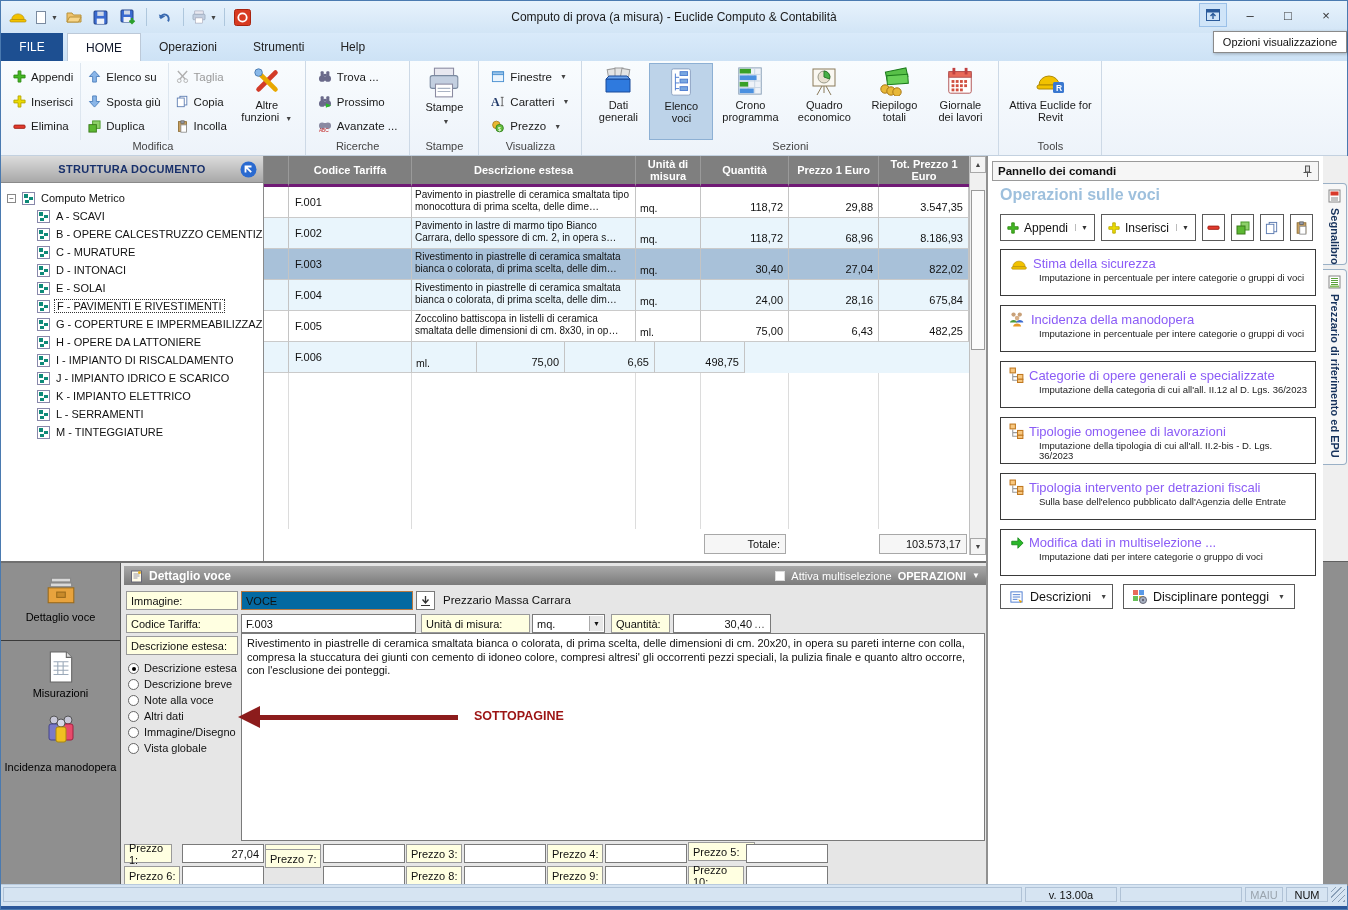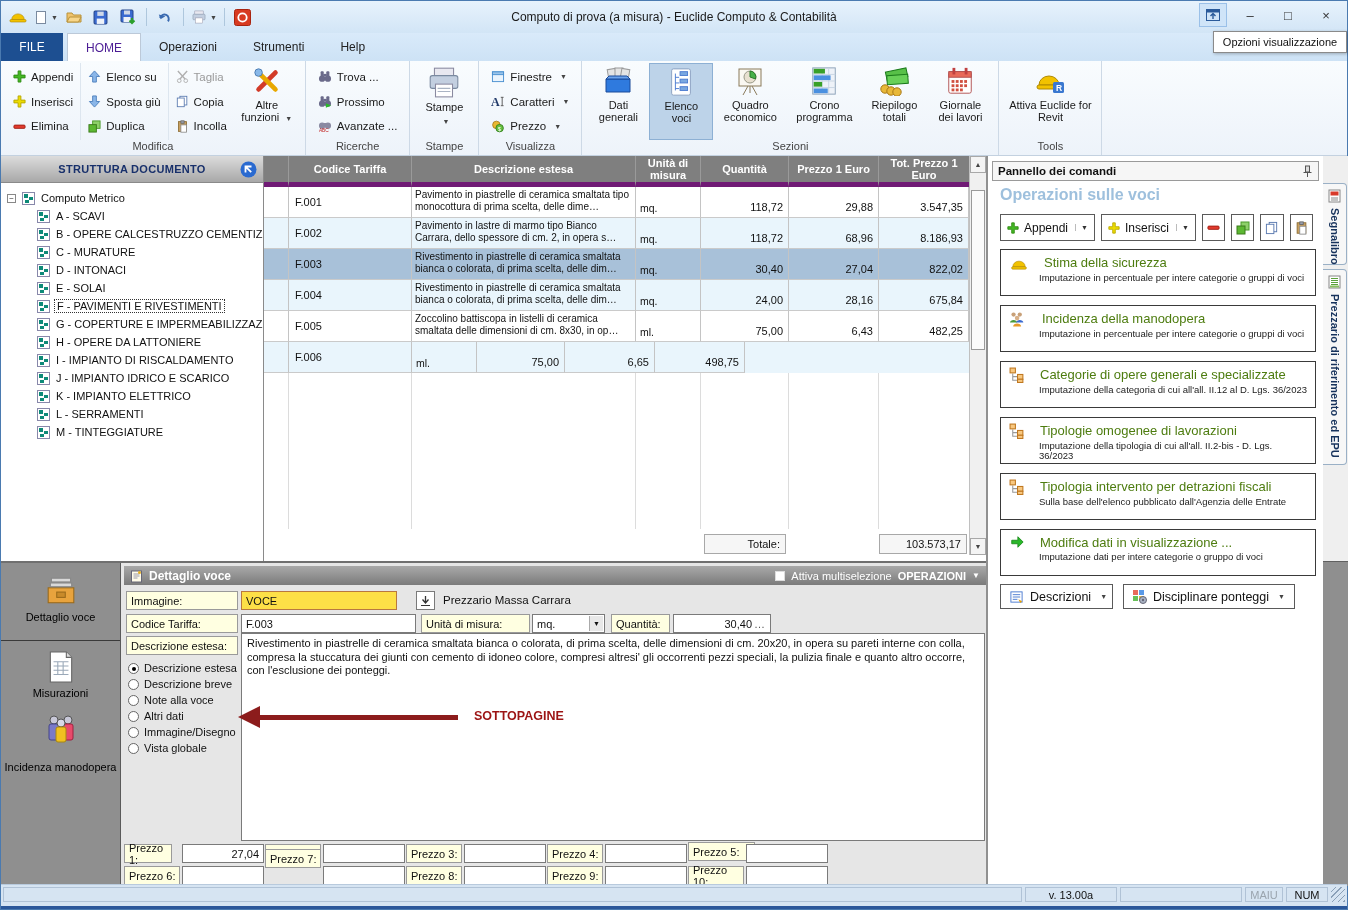--- a/index.html
+++ b/index.html
@@ -15,21 +15,21 @@
 .qsep{width:1px;height:18px;background:#aec7dd;margin:0 2px}
 .title-text{position:absolute;left:0;right:0;top:9px;text-align:center;font-size:12px;color:#1a1a1a}
 .winctl{position:absolute;right:6px;top:2px;display:flex;align-items:center;gap:8px;z-index:6}
 .wbtn{width:30px;height:24px;display:flex;align-items:center;justify-content:center;font-size:13px;color:#333}
 .wbtn.ropt{background:#cfe4f8;border:1px solid #9ac0e8;width:28px}
 .tooltip{position:absolute;right:0;top:30px;width:134px;height:22px;background:#fff;border:1px solid #8a8a8a;box-shadow:1px 1px 3px rgba(0,0,0,.25);display:flex;align-items:center;justify-content:center;font-size:11px;z-index:50}
 
 .tabrow{position:absolute;left:0;top:32px;right:0;height:28px;background:linear-gradient(#d9eafa,#cde2f5);display:flex;align-items:stretch}
 .ftab{width:62px;background:#1d4f91;color:#fff;display:flex;align-items:center;justify-content:center;font-size:12px}
 .rtab{padding:0 18px;display:flex;align-items:center;font-size:12px;color:#222}
-.rtab.active{background:#fff;color:#4c1d95;border:1px solid #bcc9d8;border-bottom:none;margin-left:4px}
+.rtab.active{background:#fff;color:#0f172a;border:1px solid #bcc9d8;border-bottom:none;margin-left:4px}
 
 .ribbon{position:absolute;left:0;top:60px;right:0;height:95px;background:linear-gradient(#f9fcfe,#edf3fa);border-bottom:1px solid #c3d1e0;display:flex}
 .rgroup{display:flex;flex-direction:column;border-right:1px solid #cdd9e6;padding:2px 5px 0}
 .rcontent{flex:1;display:flex}
 .glabel{height:15px;text-align:center;font-size:11px;color:#444}
 .mcol{display:flex;flex-direction:column;justify-content:space-evenly;padding:0 4px}
 .mcol+.mcol{border-left:1px solid #dde6ef}
 .sbtn{display:flex;align-items:center;gap:5px;font-size:11.5px;height:22px;padding:0 3px;white-space:nowrap;color:#1a1a1a}
 .sbtn.dis{color:#9a9a9a}
 .bbtn{display:flex;flex-direction:column;align-items:center;padding:3px 4px 0;text-align:center;font-size:11px;line-height:12px;color:#1a1a1a;gap:3px}
@@ -39,21 +39,21 @@
 .tree-hdr{height:27px;background:linear-gradient(#dcdcdc,#a8a8a8);display:flex;align-items:center;justify-content:center;position:relative;border-bottom:1px solid #8a8a8a}
 .tree-hdr span{font-weight:bold;color:#18306b;font-size:11px;letter-spacing:.3px}
 .tree-hdr .circ{position:absolute;right:6px;top:5px}
 .titem{display:flex;align-items:center;gap:4px;height:18px;white-space:nowrap;overflow:hidden;font-size:11px}
 .titem .lbl{padding:0 2px}
 .titem.selected .lbl{border:1px dotted #333}
 .exp{width:9px;height:9px;border:1px solid #888;background:#fff;font-size:8px;line-height:7px;text-align:center;color:#333;margin-right:2px}
 
 .grid{position:absolute;left:263px;top:155px;width:722px;height:405px;background:#fff}
 .ghead{display:flex;height:31px}
-.hc{background:#7f7f7f;color:#fff;font-weight:bold;font-size:11px;display:flex;align-items:center;justify-content:center;text-align:center;border-right:1px solid #9a9a9a;border-bottom:5px solid #701a75;line-height:12px;padding:0 2px}
+.hc{background:#7f7f7f;color:#fff;font-weight:bold;font-size:11px;display:flex;align-items:center;justify-content:center;text-align:center;border-right:1px solid #9a9a9a;border-bottom:3px solid #701a75;line-height:12px;padding:0 2px}
 .c-sel{width:25px}.c-cod{width:123px}.c-desc{width:224px}.c-um{width:65px}.c-qta{width:88px}.c-pr{width:90px}.c-tot{width:90px}
 .grow{display:flex;height:31px}
 .cell{border-right:1px solid #c4c4c4;border-bottom:1px solid #cacaca;display:flex;overflow:hidden}
 .cell.txt{align-items:center;padding-left:6px;font-size:11px}
 .cell.dsc{font-size:10px;line-height:12px;padding:2px 3px;align-items:flex-start}
 .cell.um{align-items:flex-end;padding:0 0 3px 4px;font-size:10.5px}
 .cell.num{align-items:flex-end;justify-content:flex-end;padding:0 5px 4px 0;font-size:11px}
 .row-w{background:#fff}.row-b{background:#e9f5fc}.row-s{background:#a8c1d9}
 .gfill{position:absolute;left:0;right:17px;top:217px;bottom:32px;display:flex}
 .gfill div{border-right:1px solid #dcdcdc;height:100%}
@@ -65,21 +65,21 @@
 
 .cmd{position:absolute;left:985px;top:155px;width:337px;height:730px;background:#fff;border-left:2px solid #909090}
 .cmd-hdr{position:absolute;left:4px;right:4px;top:5px;height:20px;border:1px solid #9a9a9a;background:#f6f6f6;display:flex;align-items:center;padding:0 5px;font-weight:bold;font-size:11.5px}
 .cmd-hdr .pin{margin-left:auto}
 .cmd-heading{position:absolute;left:12px;top:30px;font-size:16px;font-weight:bold;color:#9ec0dd}
 .cbar{position:absolute;left:12px;top:58px;right:10px;height:27px;display:flex;gap:6px}
 .cbtn{border:1px solid #5a5a5a;background:#fff;display:flex;align-items:center;justify-content:center;gap:5px;font-size:12px;padding:0 6px}
 .cbtn .dd{border-left:1px solid #bbb;padding-left:5px;margin-left:2px;font-size:7px;color:#333}
 .sqbtn{width:27px;border:1px solid #5a5a5a;background:#fff;display:flex;align-items:center;justify-content:center}
 .card{position:absolute;left:12px;width:316px;height:47px;border:1px solid #3a3a3a;background:#fff;padding:5px 6px 0 8px}
-.card .t{display:flex;gap:15px;font-size:13px;color:#4d7c0f}
+.card .t{display:flex;align-items:center;gap:4px;font-size:13px;color:#8b5cf6}
 .card .s{font-size:9.5px;color:#222;margin:2px 0 0 30px;line-height:10px}
 .cmd-foot{position:absolute;left:12px;top:428px;display:flex;gap:10px}
 .fbtn{height:25px;border:1px solid #5a5a5a;background:#fff;display:flex;align-items:center;gap:6px;font-size:12.5px;padding:0 8px}
 
 .strip{position:absolute;left:1322px;top:155px;width:26px;height:730px;background:#efefef}
 .vtab{position:absolute;left:0;width:24px;background:#f7f7f7;border:1px solid #9ab0c6;border-left:none;border-radius:0 4px 4px 0;display:flex;flex-direction:column;align-items:center;padding-top:5px;gap:5px}
 .vtab .vt{writing-mode:vertical-rl;font-weight:bold;font-size:11px;color:#16325c;white-space:nowrap}
 .strip-gray{position:absolute;left:0;right:0;top:405px;bottom:0;background:#8f8f8f;border-top:1px solid #606060}
 
 .bottom{position:absolute;left:0;top:560px;width:985px;height:325px;background:#e6e6e6;border-top:2px solid #707070}
@@ -390,38 +390,38 @@
               <path d="M10 7v18M10 11h4M10 17h4M10 23h4" stroke="#4a7ad0" fill="none"></path>
               <g fill="#7aa8e0" stroke="#4a7ad0">
                 <rect x="15" y="5" width="8" height="4"></rect>
                 <rect x="15" y="13" width="8" height="4"></rect>
                 <rect x="15" y="21" width="8" height="4"></rect>
               </g>
             </svg>
           <span>Elenco voci</span>
         </div>
         <div class="bbtn" style="width:74px">
-          <svg width="32" height="30" viewBox="0 0 32 30">
-              <rect x="5" y="3" width="22" height="17" fill="#faf8f2" stroke="#8a7a5a"></rect>
-              <path d="M9 29l5-9M23 29l-5-9M16 20v7" stroke="#8a7a5a" fill="none"></path>
-              <circle cx="16" cy="11" r="6" fill="#e8e0d0" stroke="#998"></circle>
-              <path d="M16 11V5a6 6 0 0 1 5.5 8z" fill="#48b048" stroke="#2a7a2a"></path>
-            </svg>
-          <span>Quadro economico</span>
-        </div>
-        <div class="bbtn" style="width:74px">
           <svg width="30" height="30" viewBox="0 0 32 32">
               <rect x="4" y="2" width="24" height="28" fill="#eef2f8" stroke="#8aa0b8"></rect>
               <path d="M14 2v28M21 2v28M4 9h24M4 16h24M4 23h24" stroke="#c8d4e2"></path>
               <rect x="5" y="3" width="12" height="5" fill="#38a028"></rect>
               <rect x="5" y="10" width="18" height="5" fill="#4a90e0"></rect>
               <rect x="5" y="17" width="9" height="5" fill="#38a028"></rect>
               <rect x="5" y="24" width="15" height="5" fill="#4a90e0"></rect>
             </svg>
           <span>Crono programma</span>
+        </div>
+        <div class="bbtn" style="width:74px">
+          <svg width="32" height="30" viewBox="0 0 32 30">
+              <rect x="5" y="3" width="22" height="17" fill="#faf8f2" stroke="#8a7a5a"></rect>
+              <path d="M9 29l5-9M23 29l-5-9M16 20v7" stroke="#8a7a5a" fill="none"></path>
+              <circle cx="16" cy="11" r="6" fill="#e8e0d0" stroke="#998"></circle>
+              <path d="M16 11V5a6 6 0 0 1 5.5 8z" fill="#48b048" stroke="#2a7a2a"></path>
+            </svg>
+          <span>Quadro economico</span>
         </div>
         <div class="bbtn" style="width:66px">
           <svg width="32" height="30" viewBox="0 0 32 30">
               <rect x="8" y="4" width="21" height="9" fill="#58c048" stroke="#1a7a1a" transform="rotate(-12 18 8)"></rect>
               <rect x="9" y="9" width="21" height="9" fill="#68d058" stroke="#1a7a1a" transform="rotate(-4 19 13)"></rect>
               <g fill="#e8b838" stroke="#a87818">
                 <circle cx="7" cy="23" r="4.2"></circle>
                 <circle cx="13" cy="25" r="4.2"></circle>
                 <circle cx="19" cy="26" r="4.2"></circle>
               </g>
@@ -835,21 +835,21 @@
           </svg>
           <span>Tipologia intervento per detrazioni fiscali</span>
         </div>
       <div class="s">Sulla base dell'elenco pubblicato dall'Agenzia delle Entrate</div>
     </div>
     <div class="card" style="top:373px">
       <div class="t">
           <svg width="16" height="14" viewBox="0 0 16 16">
             <path d="M2 6h7V2l6 6-6 6v-4H2z" fill="#2ab82a" stroke="#1a8a1a"></path>
           </svg>
-          <span>Modifica dati in visualizzazione ...</span>
+          <span>Modifica dati in multiselezione ...</span>
         </div>
       <div class="s">Imputazione dati per intere categorie o gruppo di voci</div>
     </div>
 
     <div class="cmd-foot">
       <div class="fbtn" style="width:113px">
           <svg width="15" height="14" viewBox="0 0 14 15">
             <rect x="1" y="2" width="12" height="11" fill="#fff" stroke="#4a7ad0"></rect>
             <path d="M3 5h8M3 7.5h8M3 10h5" stroke="#4a7ad0"></path>
             <path d="M9 10l4 2-2 2z" fill="#e8a000"></path>
@@ -930,21 +930,21 @@
       <span class="dt">Dettaglio voce</span>
       <span class="right">
         <span class="chk"></span>
         <span>Attiva multiselezione</span>
         <b>OPERAZIONI</b>
         <span style="font-size:8px">▼</span>
       </span>
     </div>
 
     <div class="lab" style="left:125px;top:28px;width:112px">Immagine:</div>
-    <div class="inp" style="left:240px;top:28px;width:156px;background:#fde047;border-color:#b87840">VOCE</div>
+    <div class="inp" style="left:240px;top:28px;width:172px;background:#0369a1;border-color:#b87840">VOCE</div>
     <div class="inp" style="left:415px;top:28px;width:19px;justify-content:center;padding:0">
         <svg width="11" height="12" viewBox="0 0 11 12">
           <path d="M5.5 1v6M2.5 4.5L5.5 8l3-3.5" stroke="#333" fill="none" stroke-width="1.3"></path>
           <path d="M1 10.5h9" stroke="#333"></path>
         </svg>
       </div>
     <div style="position:absolute;left:442px;top:31px;font-size:11.5px">Prezzario Massa Carrara</div>
 
     <div class="lab" style="left:125px;top:51px;width:112px">Codice Tariffa:</div>
     <div class="inp" style="left:240px;top:51px;width:175px">F.003</div>

